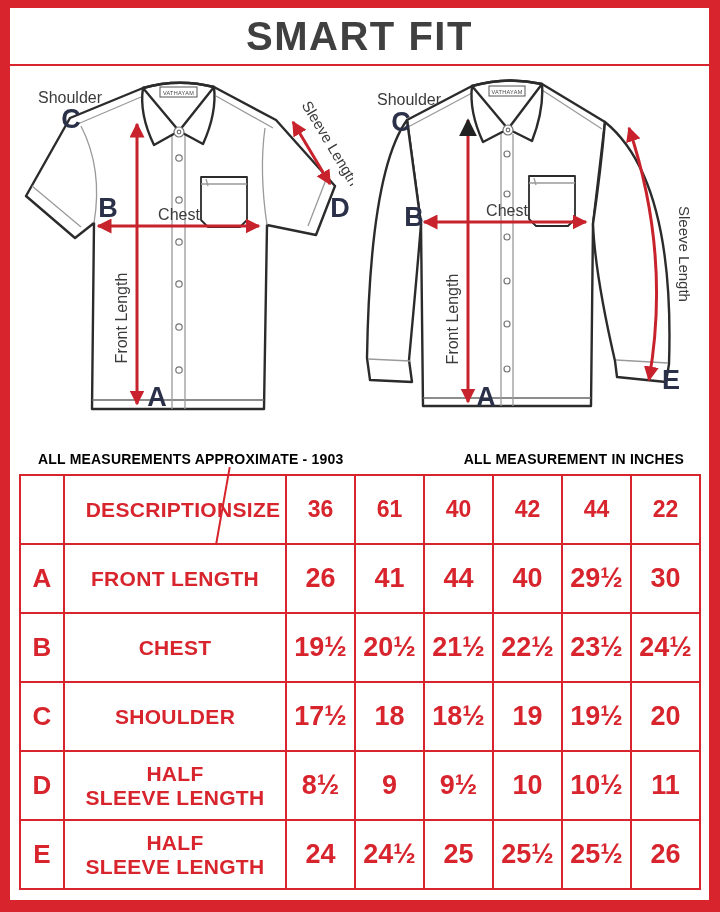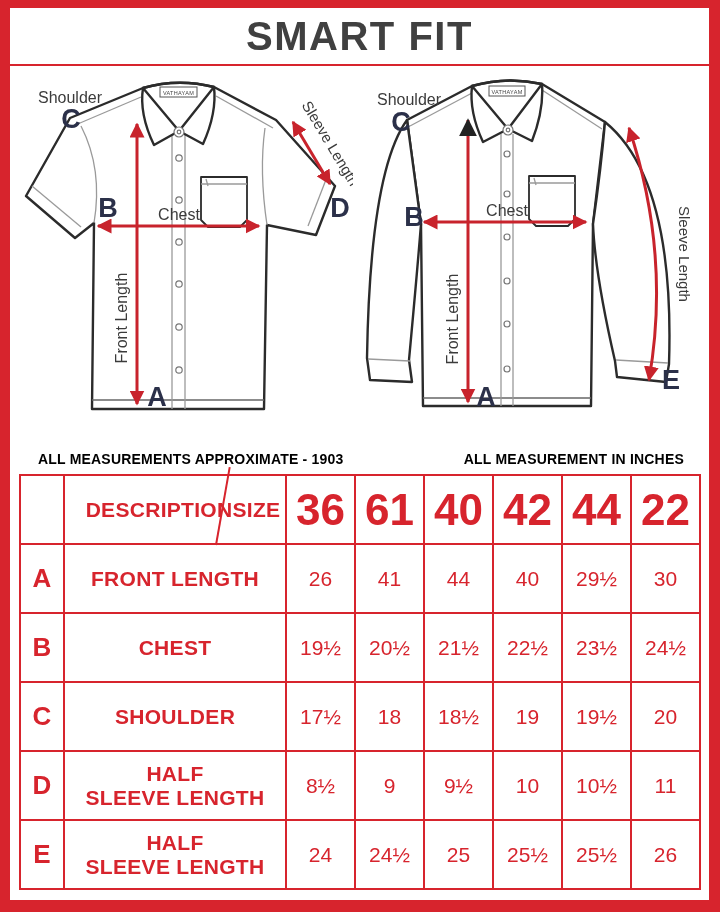--- a/index.html
+++ b/index.html
@@ -16,22 +16,22 @@
   .diagrams svg { display:block; }
 
   .notes { height:26px; display:flex; justify-content:space-between; align-items:center; padding:0 25px 0 28px; }
   .note { color:#000000; font-weight:bold; font-size:14px; letter-spacing:0.2px; white-space:nowrap; }
 
   table.size-table { border-collapse:collapse; margin:2px 8px 0 9px; width:682px; table-layout:fixed; }
   table.size-table td { border:2px solid #D7242D; text-align:center; vertical-align:middle; color:#D7242D; height:67px; padding:0; overflow:visible; }
   .letter { font-size:26px; font-weight:bold; }
   .desc   { font-size:21px; font-weight:bold; letter-spacing:0.3px; line-height:1.12; }
   .desc span { display:block; }
-  .value  { font-size:21px; font-weight:normal; }
-  .size-num { font-size:44px; font-weight:bold; }
+  .value  { font-size:27px; font-weight:bold; }
+  .size-num { font-size:23px; font-weight:bold; }
 
   .ds-cell { position:relative; }
   .ds-wrap { position:relative; display:flex; align-items:center; justify-content:center; height:100%; padding:0 4px 0 20px; box-sizing:border-box; }
   .ds-wrap .hdr { font-size:21px; font-weight:bold; color:#D7242D; letter-spacing:0.3px; }
   .slash { position:absolute; left:68%; top:-10px; height:79px; width:2px; background:#D7242D; transform:rotate(10deg); transform-origin:bottom center; }
 
   .shoulder-note { font-size:16px; fill:#3b3b3b; }
   .axis-label { font-size:16px; fill:#3b3b3b; }
   .marker-letter { font-size:27px; font-weight:bold; fill:#2B3049; }
   .outline { fill:#fff; stroke:#2b2b2b; stroke-width:2.4; stroke-linejoin:round; }

